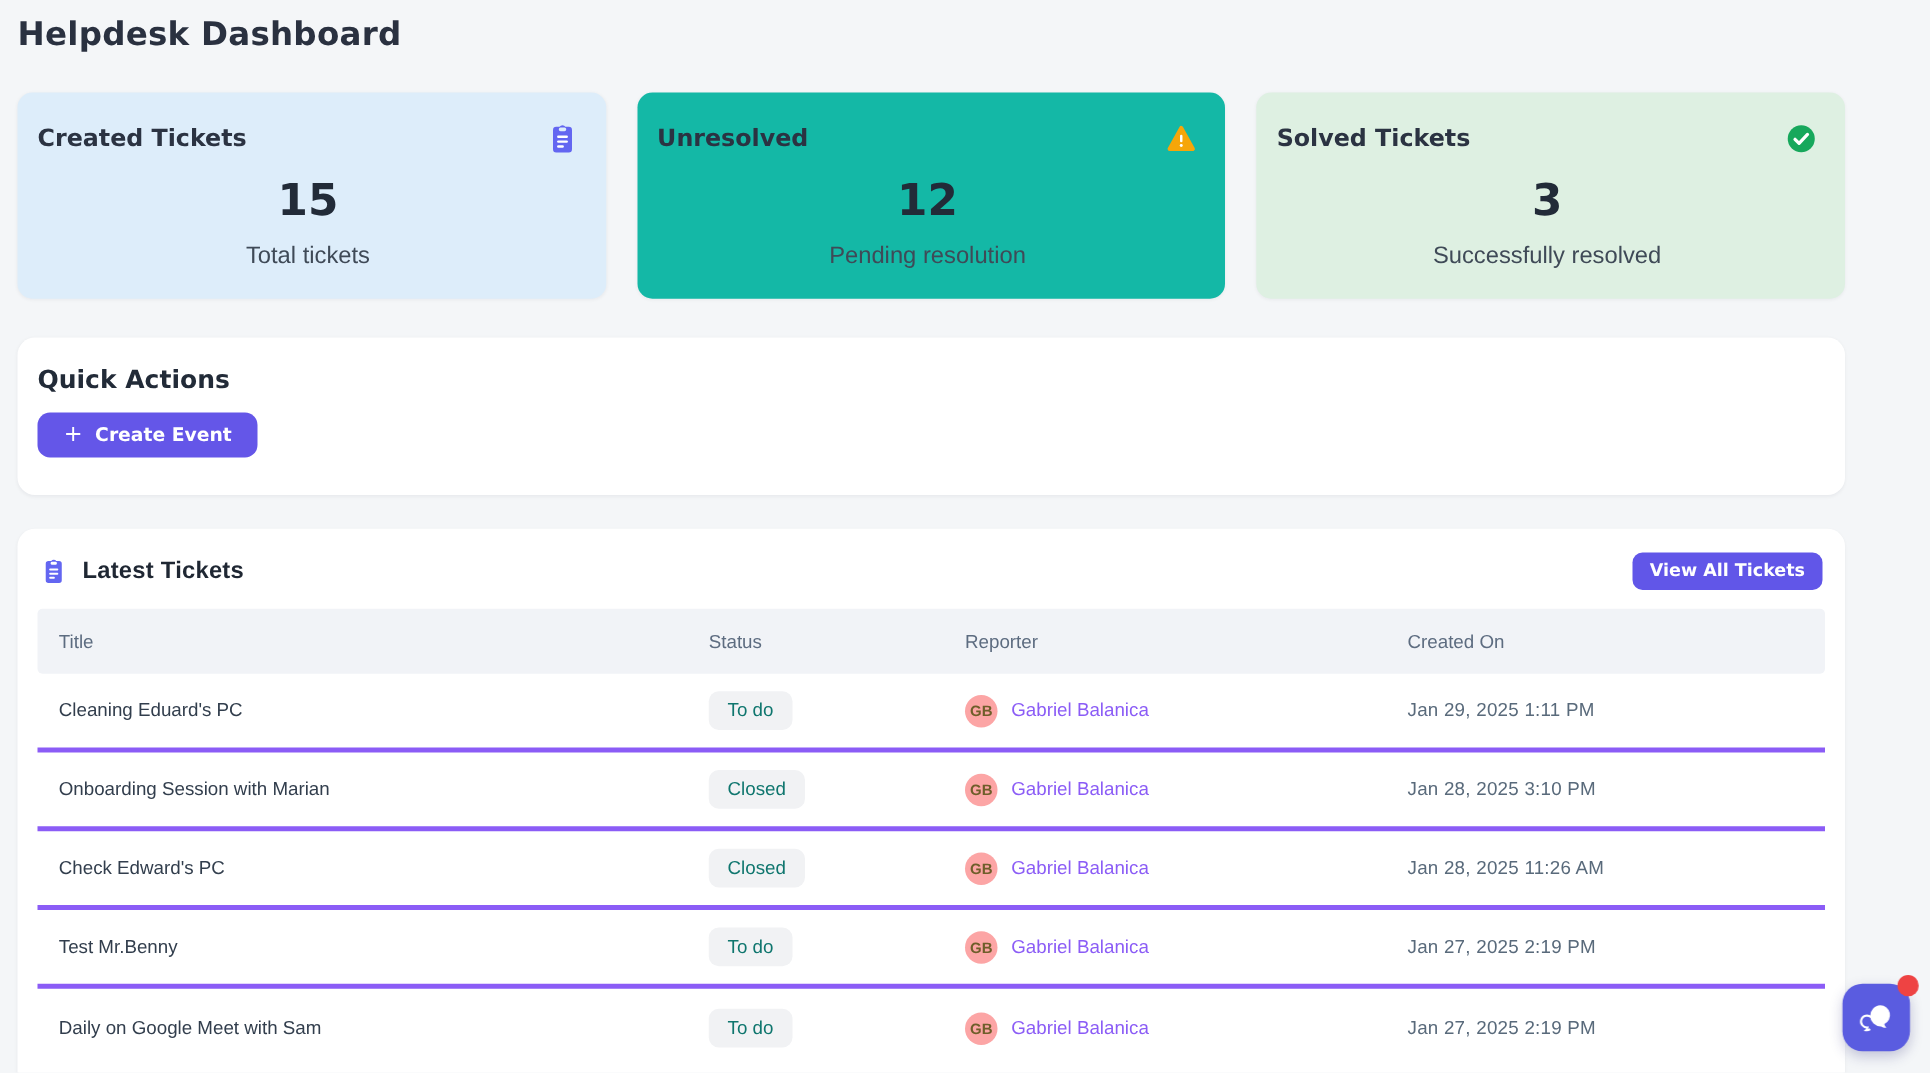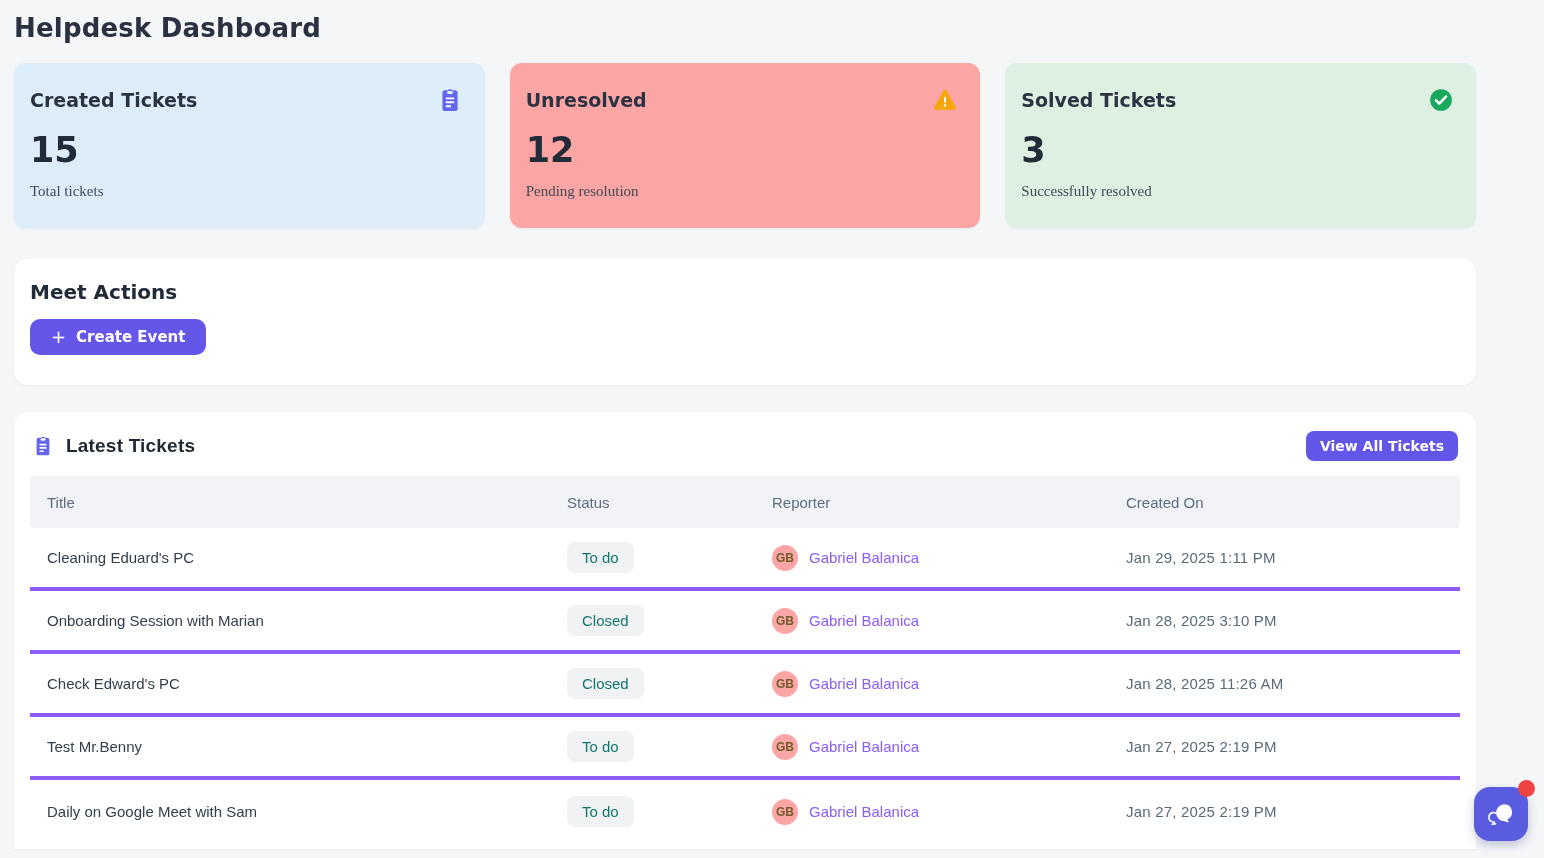--- a/index.html
+++ b/index.html
@@ -16,43 +16,43 @@
   .page-title {
     padding-top: 13px;
     font-family: "DejaVu Sans", sans-serif;
     font-size: 26px;
     font-weight: 700;
     color: #2a3140;
     letter-spacing: 0.2px;
   }
 
   
-  .stats { display: flex; gap: 25px; margin-top: 20px; }
+  .stats { display: flex; gap: 25px; margin-top: 31px; text-align: center; }
   .stat-card {
     flex: 1;
     height: 165px;
     border-radius: 12px;
     padding: 24px 22px 0 16px;
     box-shadow: 0 1px 3px rgba(16,24,40,.05);
   }
   .stat-card.blue   { background: #ddedfa; }
-  .stat-card.orange { background: #fca5a5; }
+  .stat-card.orange { background: #14b8a6; }
   .stat-card.green  { background: #def0e2; }
   .stat-head { display: flex; justify-content: space-between; align-items: center; }
   .stat-label {
     font-family: "DejaVu Sans", sans-serif;
     font-size: 19px; font-weight: 700; color: #2b3342;
   }
   .stat-icon { width: 26px; height: 26px; display: inline-flex; }
   .stat-value {
     margin-top: 17px;
     font-family: "DejaVu Sans", sans-serif;
     font-size: 35px; font-weight: 700; color: #222b38;
   }
-  .stat-caption { margin-top: 13px; font-size: 15px; color: #3f4a57; font-family: Liberation Serif, serif; }
+  .stat-caption { margin-top: 13px; font-size: 19px; color: #3f4a57; }
 
   
   .quick-card {
     margin-top: 31px;
     height: 126px;
     background: #ffffff;
     border-radius: 14px;
     padding: 21px 16px;
     box-shadow: 0 1px 3px rgba(16,24,40,.05);
   }
@@ -199,21 +199,21 @@
           </svg>
         </span>
       </div>
       <div class="stat-value">3</div>
       <div class="stat-caption">Successfully resolved</div>
     </div>
 
   </div>
 
   <div class="quick-card">
-    <div class="section-title">Meet Actions</div>
+    <div class="section-title">Quick Actions</div>
     <button class="btn-primary">
       <span class="btn-plus">+</span>
       <span>Create Event</span>
     </button>
   </div>
 
   <div class="tickets-card">
     <div class="tickets-head">
       <div class="tickets-head-left">
         <span class="stat-icon" style="width:22px;height:22px;">

